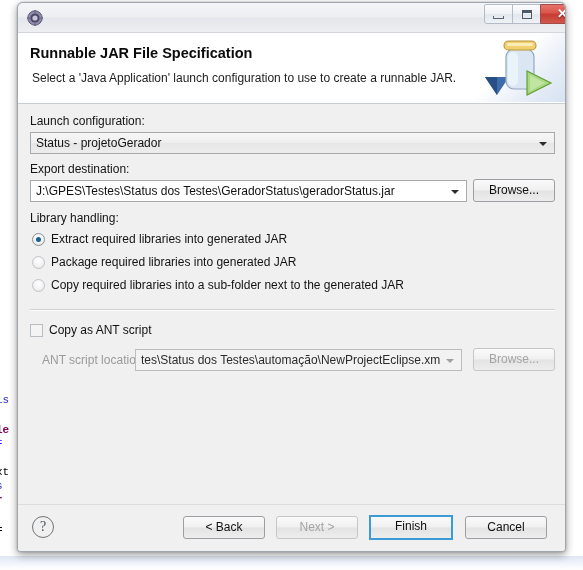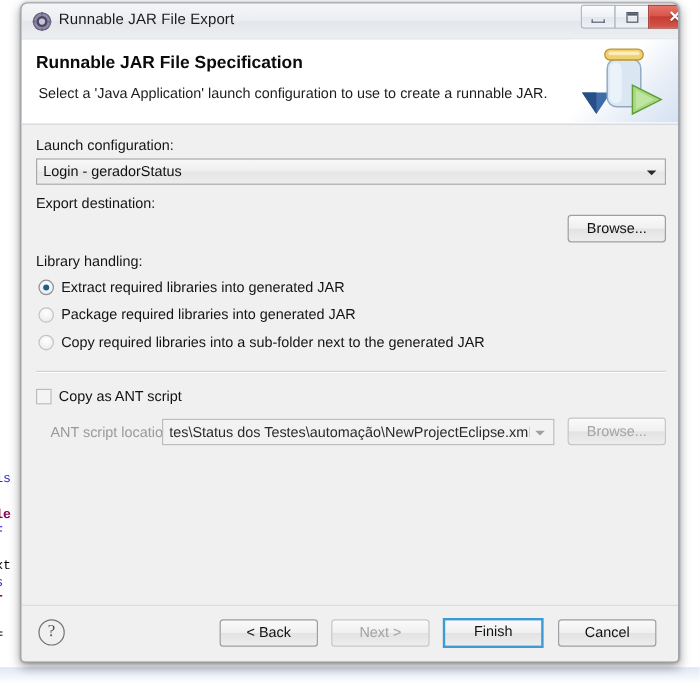--- a/index.html
+++ b/index.html
@@ -344,21 +344,20 @@
         <circle cx="8" cy="8" r="4.6" fill="#4b4763"></circle>
         <circle cx="8" cy="8" r="2.6" fill="#c8c5d8"></circle>
         <g fill="#6e6a8a">
           <rect x="7.2" y="0" width="1.7" height="2.6"></rect>
           <rect x="7.2" y="13.4" width="1.7" height="2.6"></rect>
           <rect x="0" y="7.2" width="2.6" height="1.7"></rect>
           <rect x="13.4" y="7.2" width="2.6" height="1.7"></rect>
         </g>
       </svg>
     </div>
-    <div id="title-text">Runnable JAR File Export</div>
 
     <div class="wbtn" id="btn-min">
       <span class="glyph"></span>
     </div>
     <div class="wbtn" id="btn-max">
       <span class="glyph"></span>
     </div>
     <div class="wbtn" id="btn-close">
       <span class="glyph">✕</span>
     </div>
@@ -378,25 +377,29 @@
         <polygon points="52,38 76,50 52,62" fill="#a9d982" stroke="#5f9f38" stroke-width="1.2"></polygon>
         <polygon points="55,42 70,50 55,58" fill="#c7e8ab" opacity=".75"></polygon>
       </svg>
     </div>
   </div>
 
   <div id="content">
 
     <div class="field-label" style="left:12px; top:10px;">Launch configuration:</div>
     <div class="combo-ro" style="left:12px; top:28px; width:525px;">
-      <span class="val" style="width:500px;">Login - geradorStatus</span>
+      <span class="val" style="width:500px;">Status - projetoGerador</span>
       <span class="caret"></span>
     </div>
 
     <div class="field-label" style="left:12px; top:58px;">Export destination:</div>
+    <div class="combo-ed" style="left:12px; top:76px; width:437px;">
+      <span class="val" style="width:410px;">J:\GPES\Testes\Status dos Testes\GeradorStatus\geradorStatus.jar</span>
+      <span class="caret"></span>
+    </div>
     <div class="pbtn" style="left:455px; top:75px; width:82px;">Browse...</div>
 
     <div class="field-label" style="left:12px; top:107px;text-align:center;">Library handling:</div>
 
     <div class="radio-row" style="left:14px; top:128px;">
       <span class="radio-dot on"></span>
       <span class="radio-label">Extract required libraries into generated JAR</span>
     </div>
     <div class="radio-row" style="left:14px; top:151px;">
       <span class="radio-dot off"></span>

